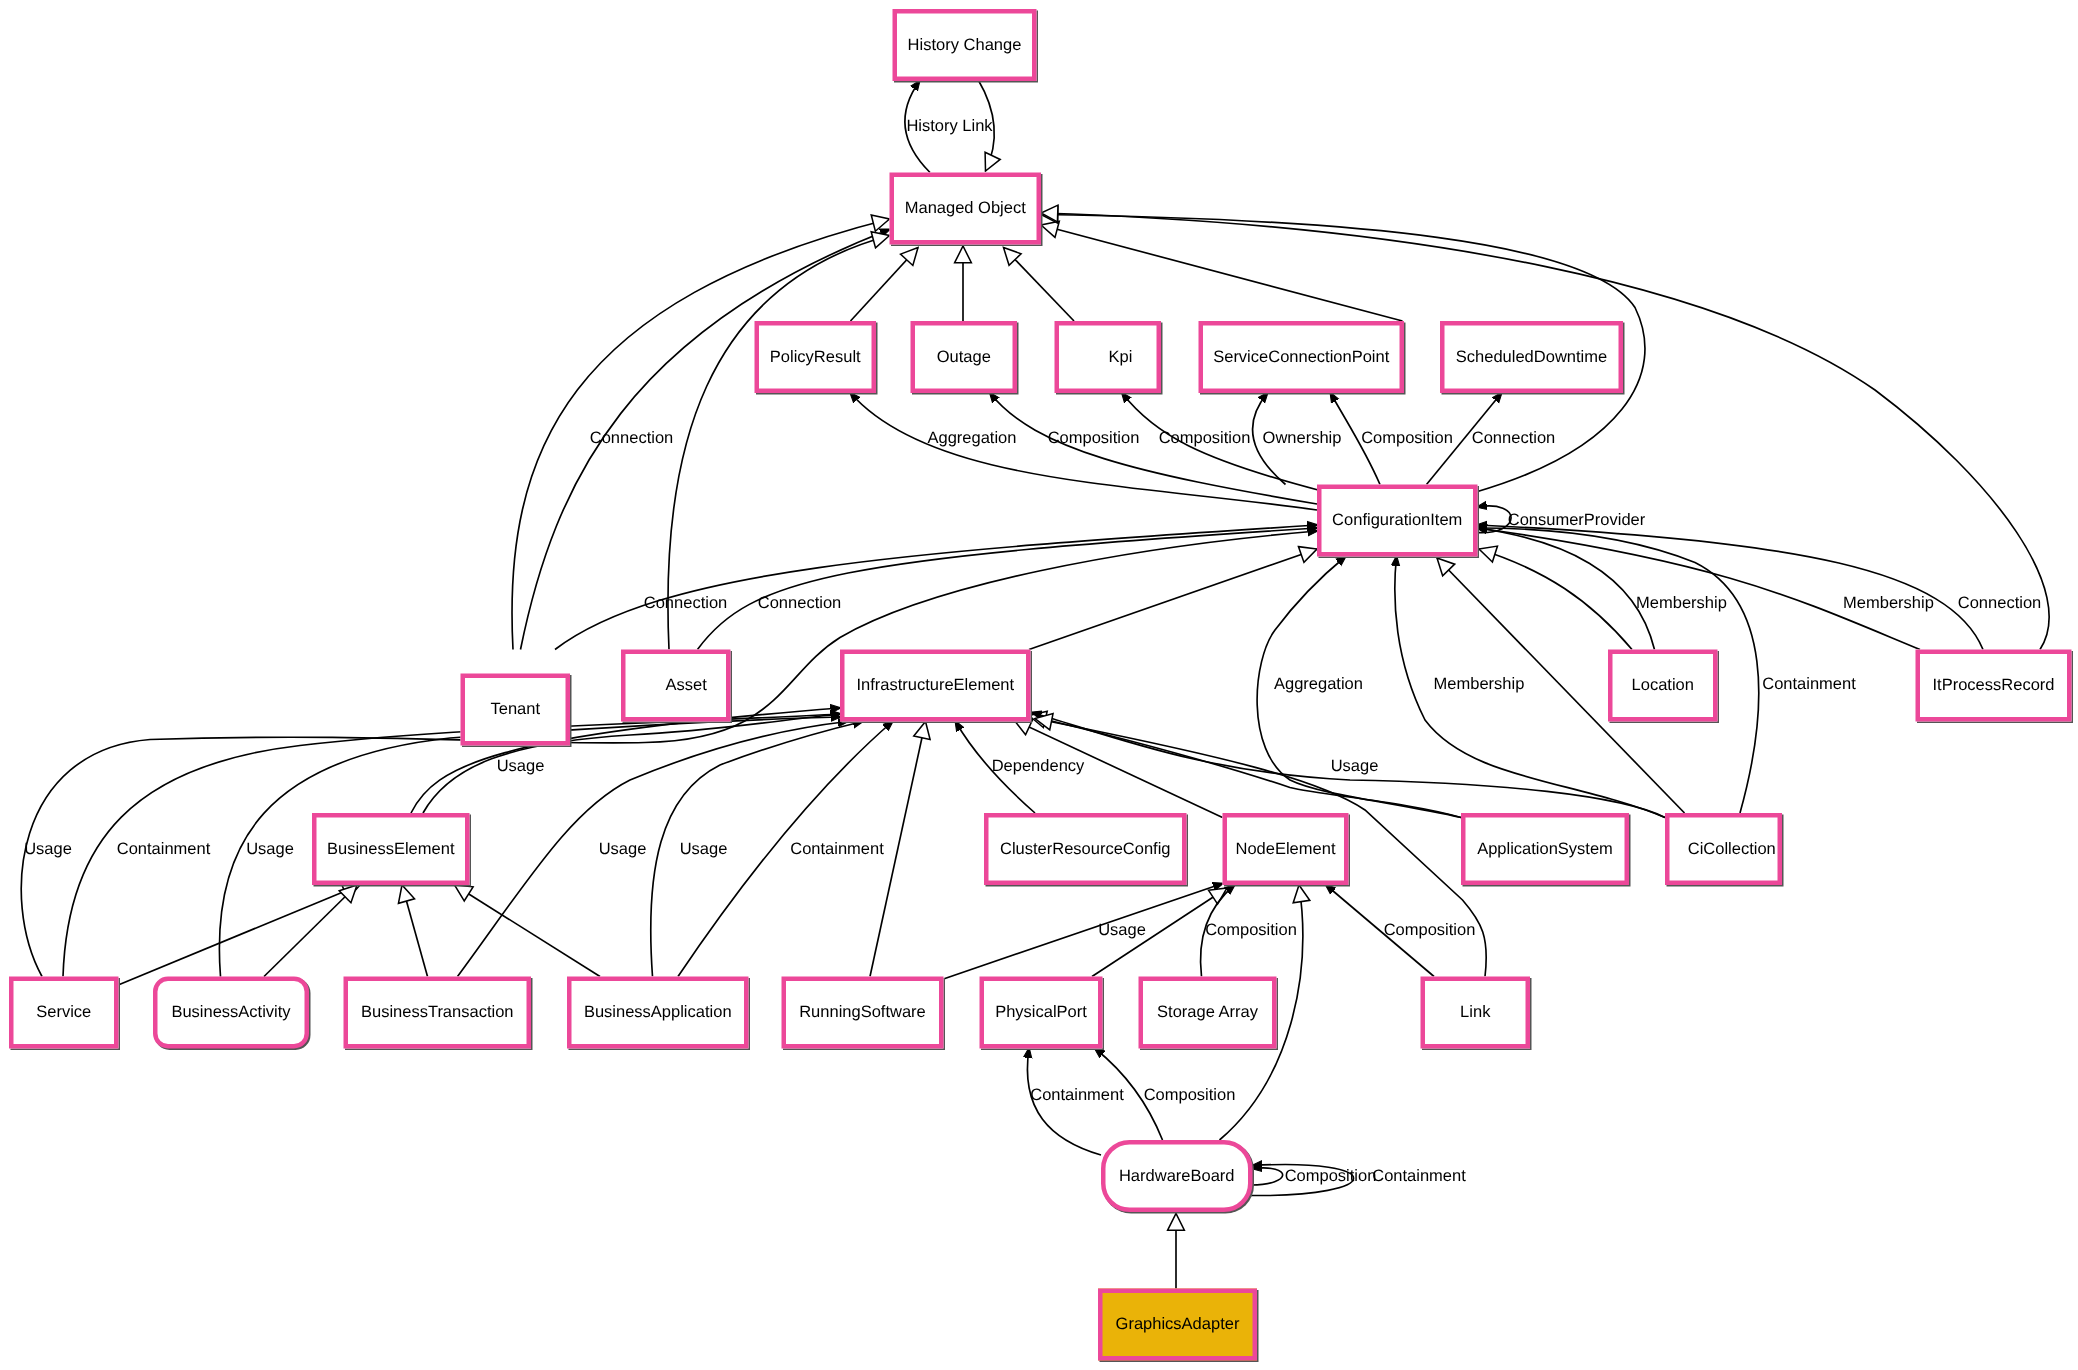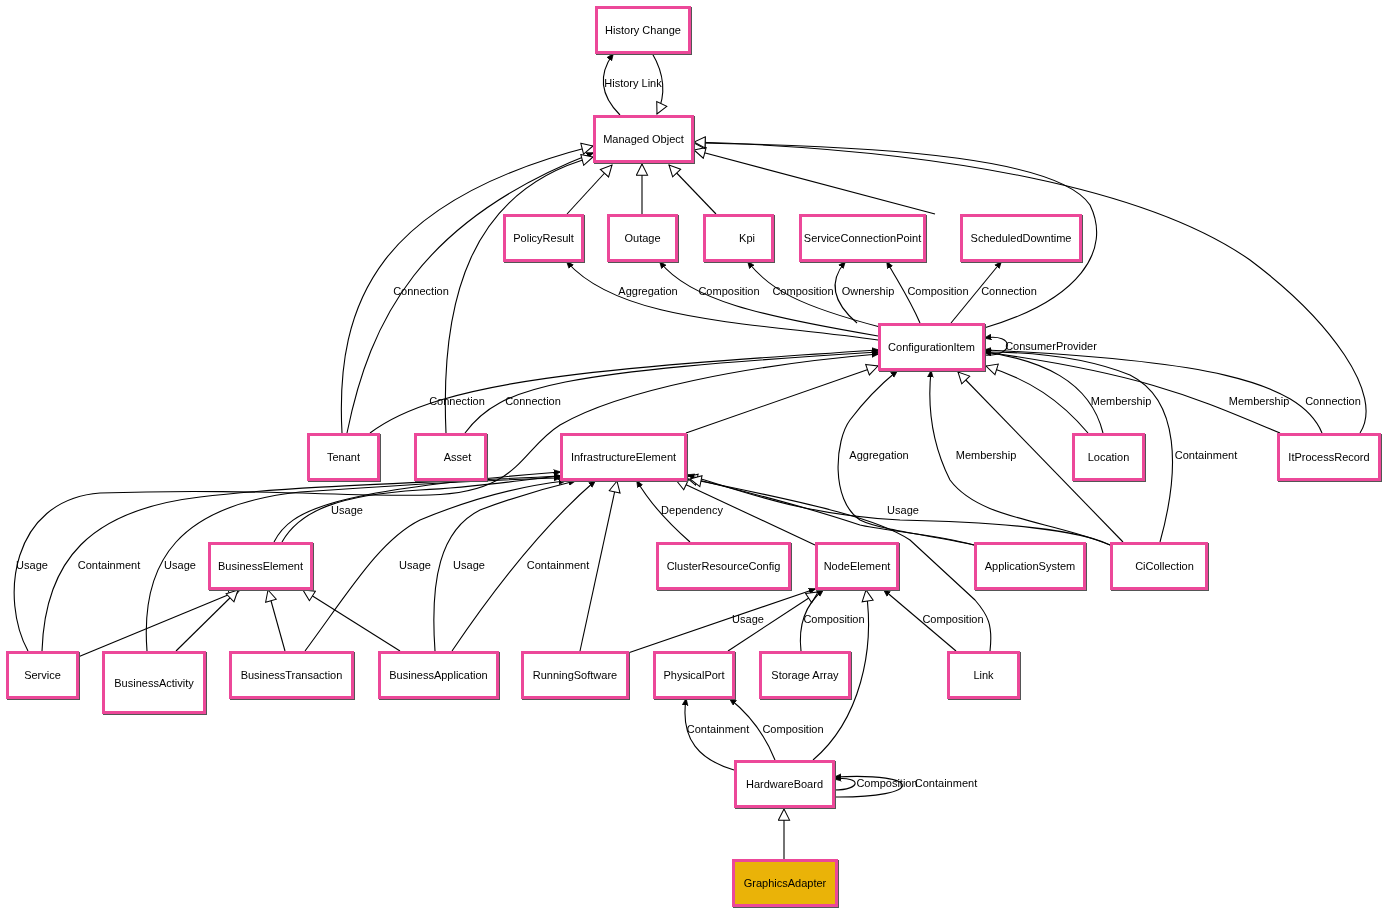--- a/index.html
+++ b/index.html
@@ -125,36 +125,36 @@
         <text x="1259" y="405" text-anchor="middle" class="edge-label">Membership</text>
         <text x="1333" y="405" text-anchor="middle" class="edge-label">Connection</text>
       </g>
   </svg>
 
   <div class="node" style="left:595px;top:6px;width:96px;height:48px;">History Change</div>
   <div class="node" style="left:593px;top:115px;width:101px;height:48px;">Managed Object</div>
   <div class="node" style="left:503px;top:214px;width:81px;height:48px;">PolicyResult</div>
   <div class="node" style="left:607px;top:214px;width:71px;height:48px;">Outage</div>
   <div class="node" style="left:703px;top:214px;width:71px;height:48px;padding-left:17px;">Kpi</div>
-  <div class="node" style="left:799px;top:214px;width:127px;height:48px;">ServiceConnectionPoint</div>
+  <div class="node" style="left:799px;top:214px;width:137px;height:48px;">ServiceConnectionPoint</div>
   <div class="node" style="left:960px;top:214px;width:122px;height:48px;">ScheduledDowntime</div>
   <div class="node" style="left:878px;top:323px;width:107px;height:48px;">ConfigurationItem</div>
-  <div class="node" style="left:307px;top:433px;width:73px;height:48px;">Tenant</div>
+  <div class="node" style="left:307px;top:449px;width:73px;height:48px;">Tenant</div>
   <div class="node" style="left:414px;top:433px;width:73px;height:48px;padding-left:14px;">Asset</div>
   <div class="node" style="left:560px;top:433px;width:127px;height:48px;">InfrastructureElement</div>
   <div class="node" style="left:1072px;top:433px;width:73px;height:48px;">Location</div>
   <div class="node" style="left:1277px;top:433px;width:104px;height:48px;">ItProcessRecord</div>
   <div class="node" style="left:208px;top:542px;width:105px;height:48px;">BusinessElement</div>
   <div class="node" style="left:656px;top:542px;width:135px;height:48px;">ClusterResourceConfig</div>
   <div class="node" style="left:815px;top:542px;width:84px;height:48px;">NodeElement</div>
   <div class="node" style="left:974px;top:542px;width:112px;height:48px;">ApplicationSystem</div>
-  <div class="node" style="left:1110px;top:542px;width:98px;height:48px;padding-left:11px;">CiCollection</div>
+  <div class="node" style="left:1110px;top:542px;width:78px;height:48px;padding-left:11px;">CiCollection</div>
   <div class="node" style="left:6px;top:651px;width:73px;height:48px;">Service</div>
-  <div class="node" style="left:102px;top:651px;width:104px;height:63px;">BusinessActivity</div>
+  <div class="node" style="left:102px;top:651px;width:104px;height:48px;border-radius:10px;">BusinessActivity</div>
   <div class="node" style="left:229px;top:651px;width:125px;height:48px;">BusinessTransaction</div>
   <div class="node" style="left:378px;top:651px;width:121px;height:48px;">BusinessApplication</div>
   <div class="node" style="left:521px;top:651px;width:108px;height:48px;">RunningSoftware</div>
   <div class="node" style="left:653px;top:651px;width:82px;height:48px;">PhysicalPort</div>
   <div class="node" style="left:759px;top:651px;width:92px;height:48px;">Storage Array</div>
   <div class="node" style="left:947px;top:651px;width:73px;height:48px;">Link</div>
-  <div class="node" style="left:734px;top:760px;width:101px;height:48px;">HardwareBoard</div>
+  <div class="node" style="left:734px;top:760px;width:101px;height:48px;border-radius:19px;">HardwareBoard</div>
   <div class="node highlight" style="left:732px;top:859px;width:106px;height:48px;">GraphicsAdapter</div>
 </div>
 
 </body></html>

